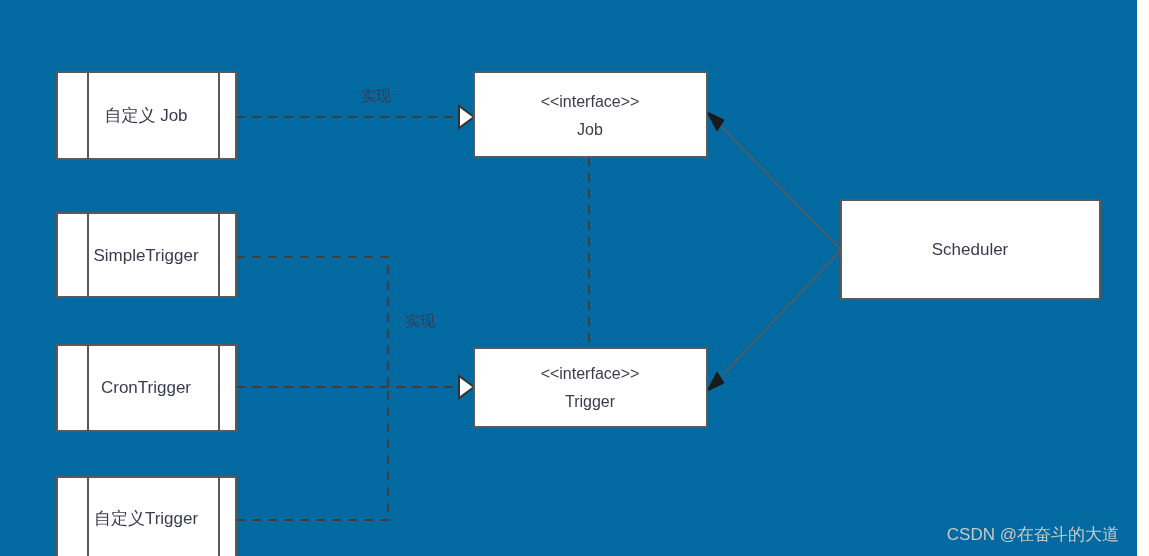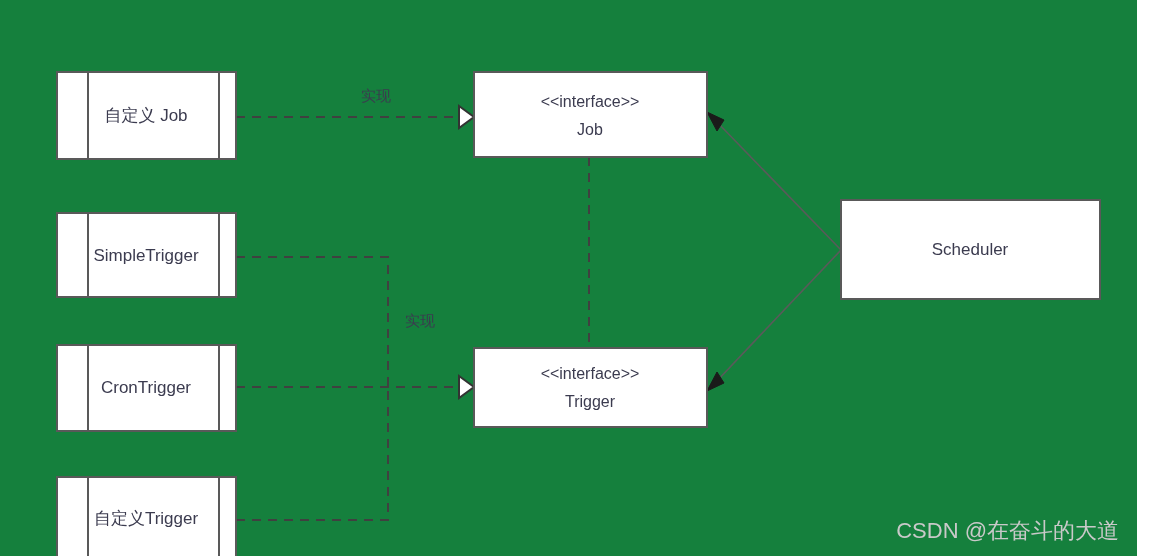--- a/index.html
+++ b/index.html
@@ -7,21 +7,21 @@
     padding: 0;
     background: #ffffff;
   }
   body {
     font-family: "Liberation Sans", "DejaVu Sans", sans-serif;
   }
   #canvas {
     position: relative;
     width: 1137px;
     height: 556px;
-    background: #15803d;
+    background: #0369a1;
     overflow: hidden;
   }
   #diagram-svg {
     position: absolute;
     top: 0;
     left: 0;
     width: 1149px;
     height: 556px;
   }
   .node-box {
@@ -75,21 +75,21 @@
     font-size: 15px;
     fill: #3b3b4f;
     text-anchor: middle;
     dominant-baseline: middle;
   }
   .watermark {
     position: absolute;
     right: 18px;
     bottom: 10px;
     font-family: "Liberation Sans", "DejaVu Sans", sans-serif;
-    font-size: 22px;
+    font-size: 17px;
     color: #c9c9c9;
     white-space: nowrap;
     user-select: none;
   }
 </style>
 </head>
 <body>
 
 <div id="canvas">
 

